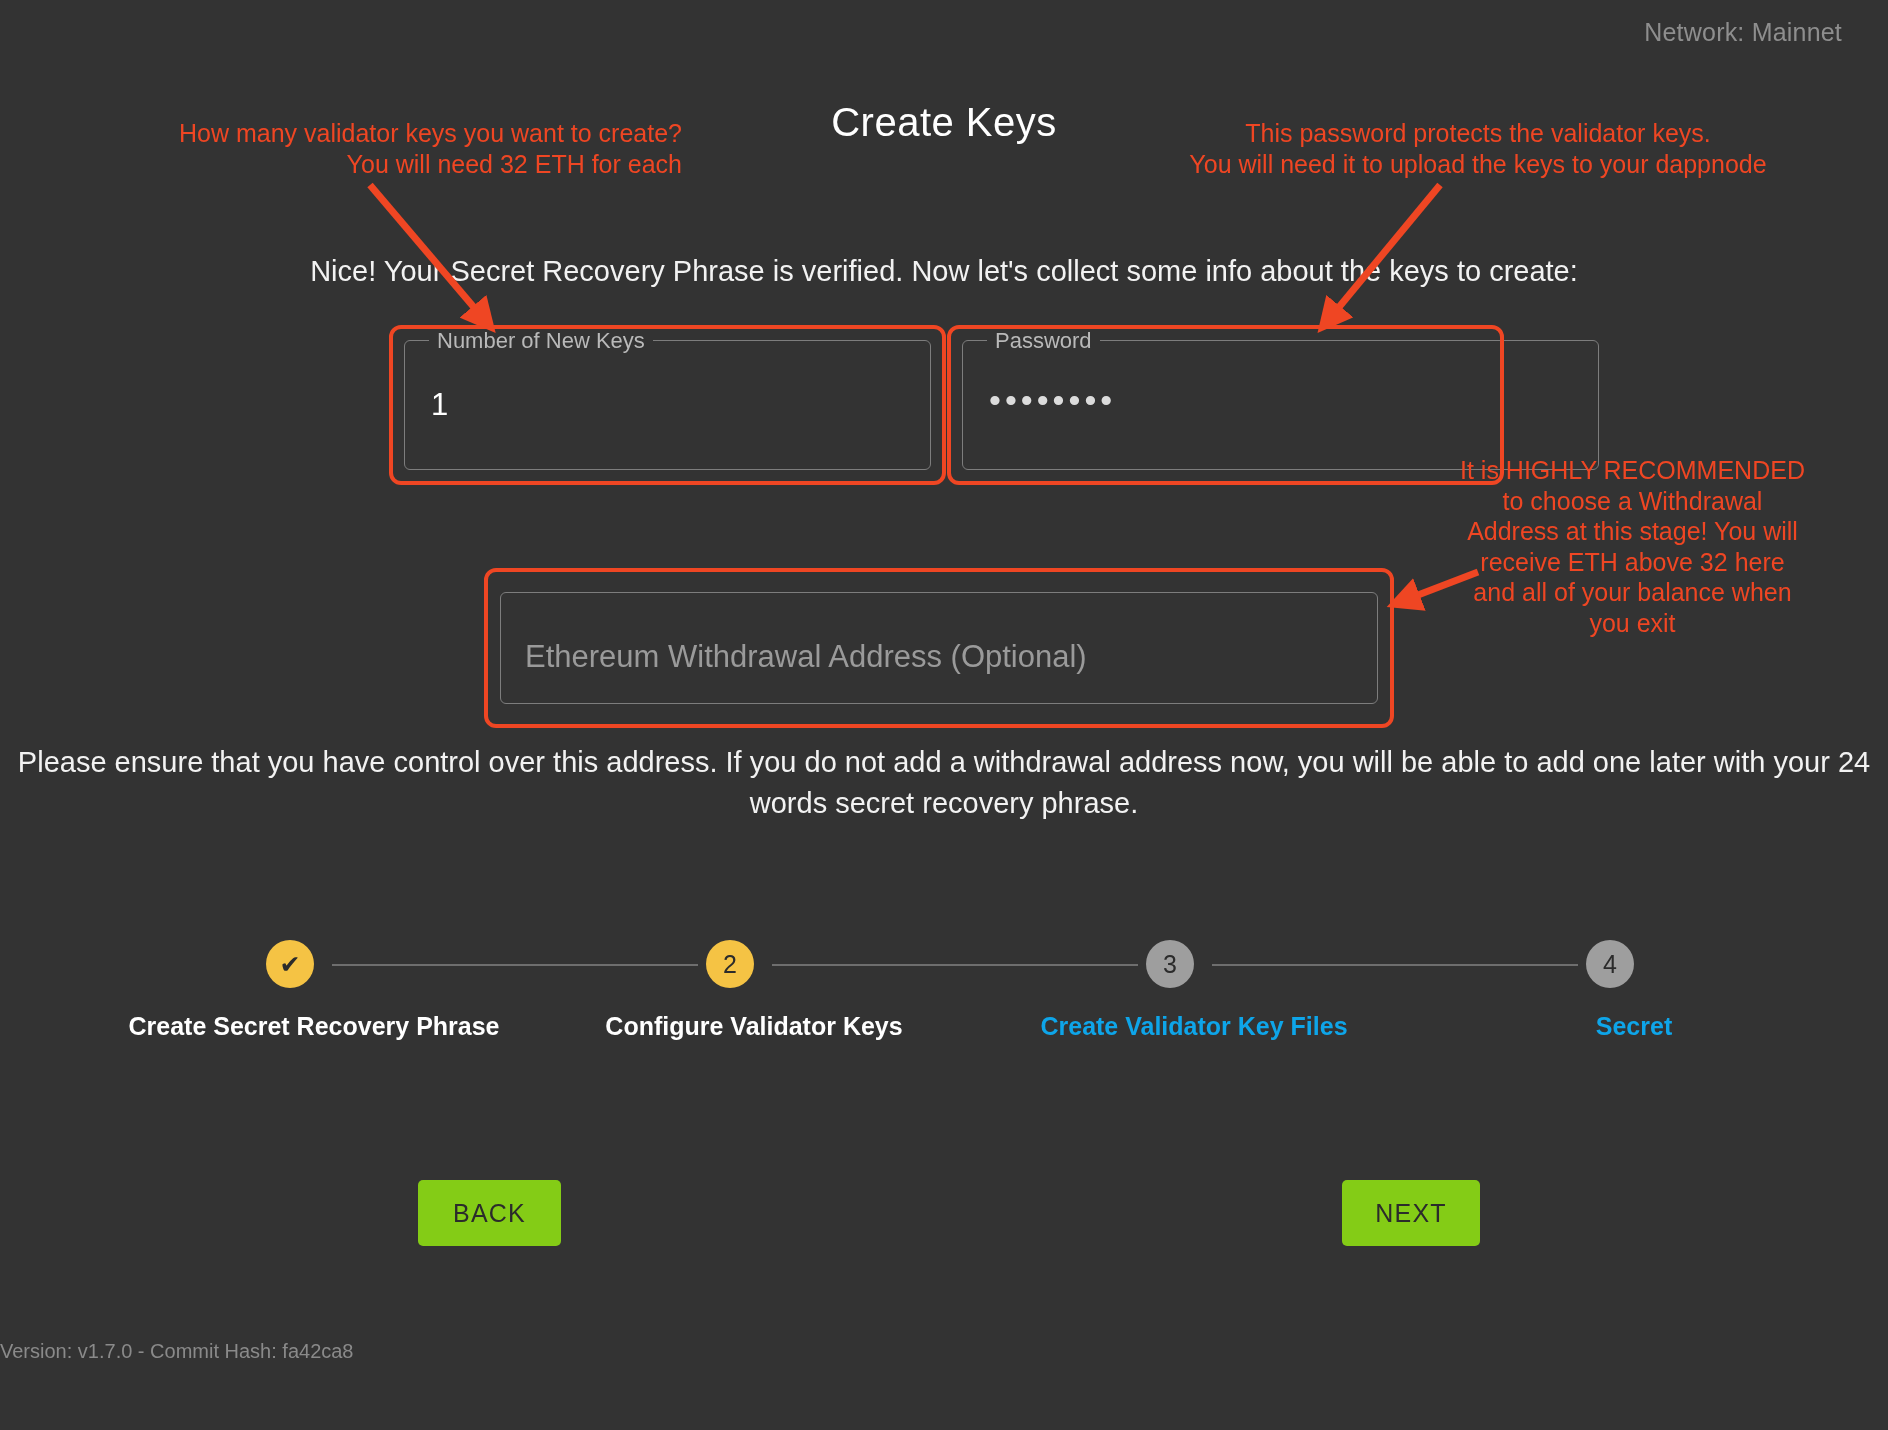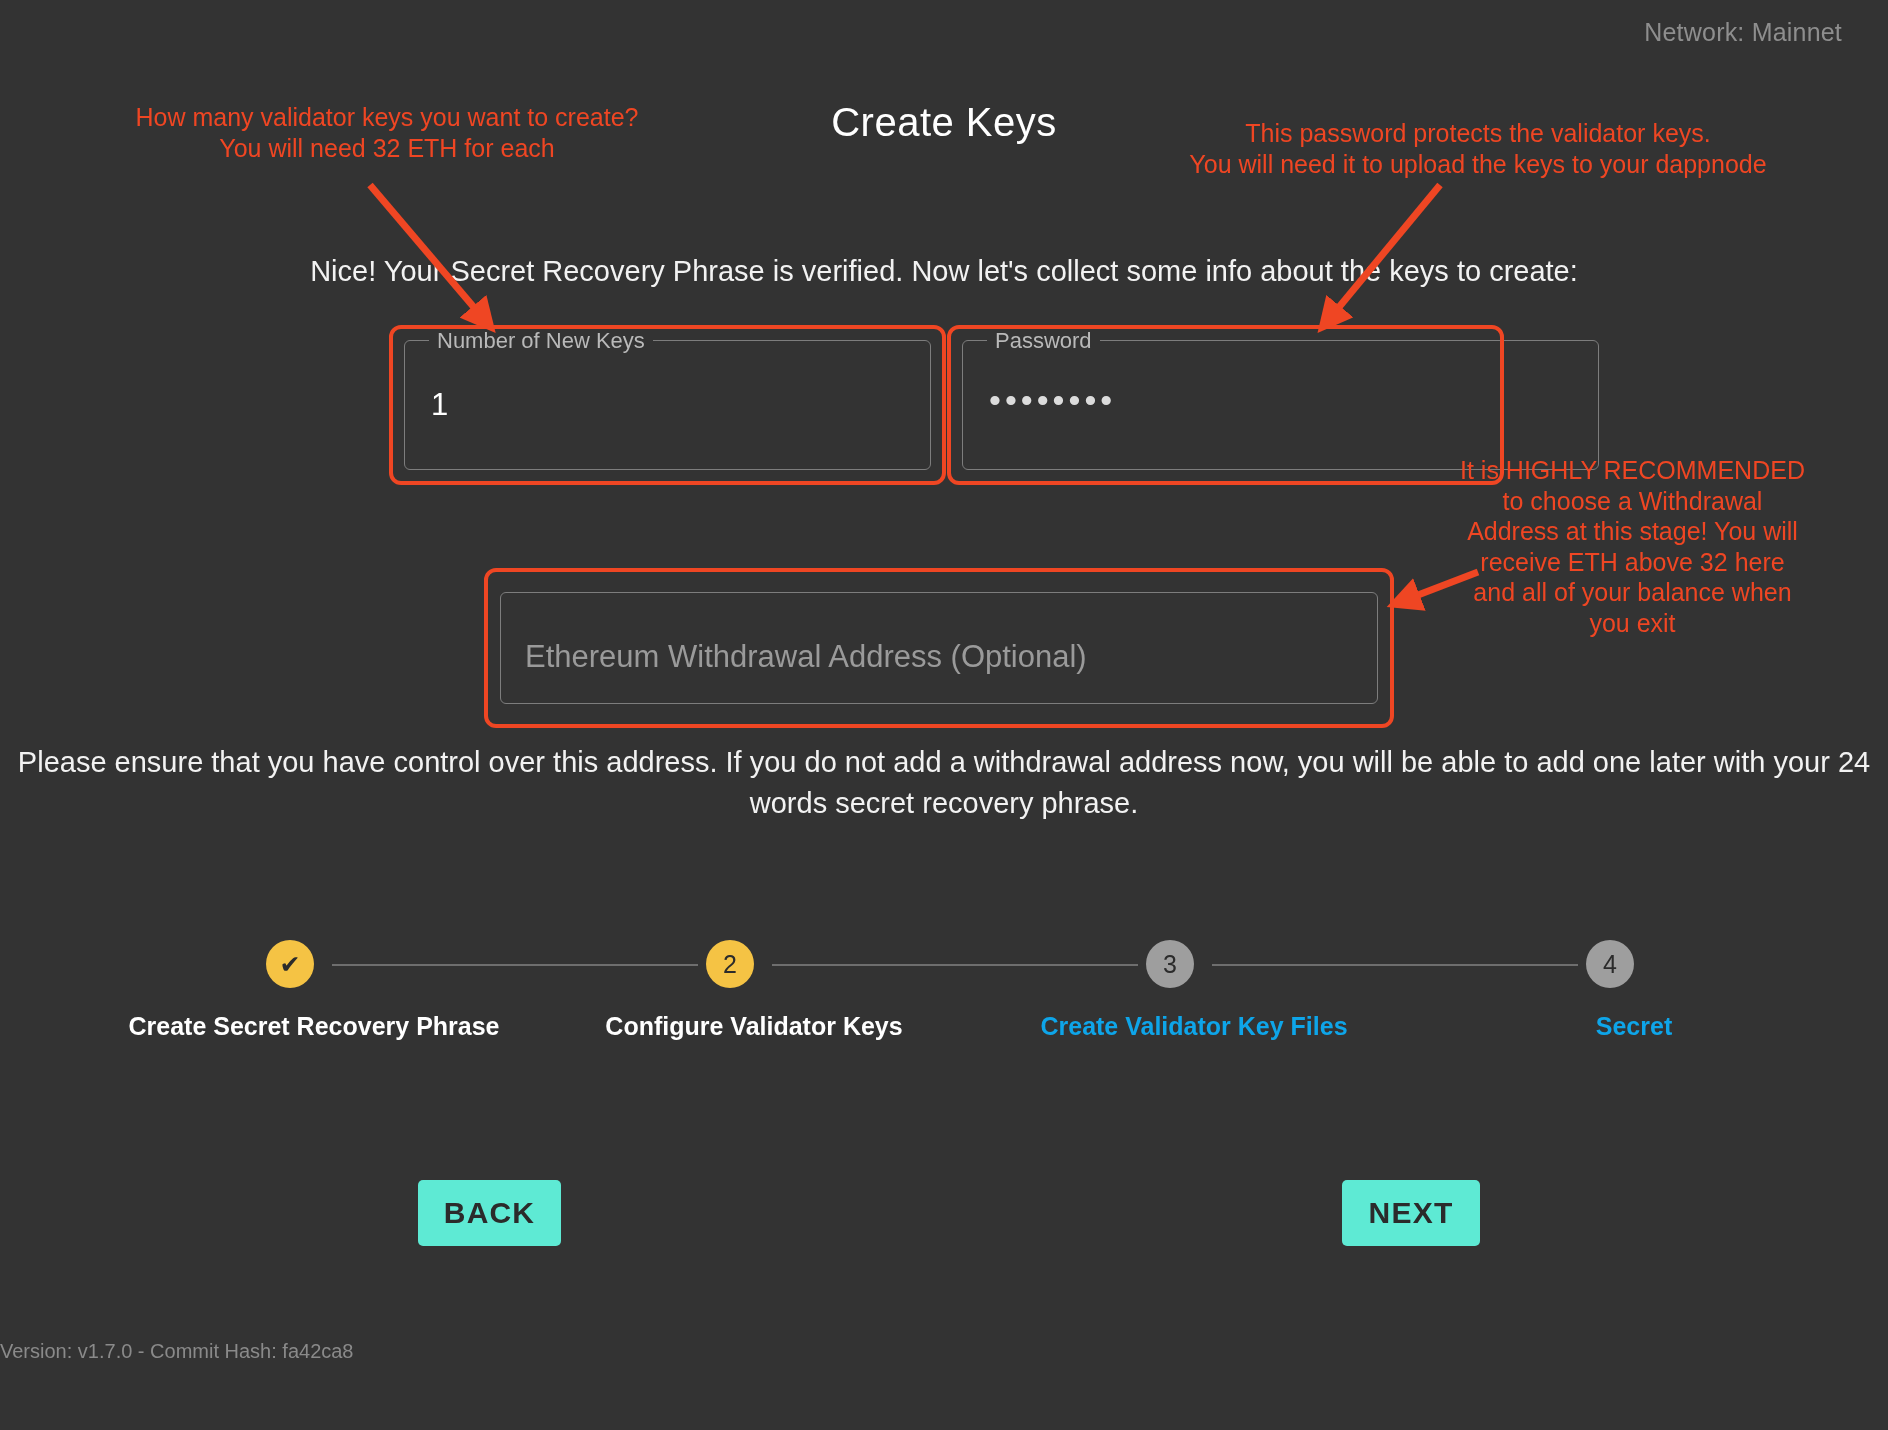--- a/index.html
+++ b/index.html
@@ -108,21 +108,21 @@
   #hl-addr { left: 484px;  top: 568px; width: 910px;  height: 160px; }
 
   
   .annot {
     position: absolute;
     color: #ef4623;
     font-size: 25px;
     line-height: 1.22;
     white-space: pre-line;
   }
-  #annot-keys { left: 92px;   top: 102px; text-align: center; width: 590px;}
+  #annot-keys { left: 92px;   top: 118px; text-align: right; width: 590px;}
   #annot-pass { left: 1168px; top: 118px; text-align: center; width: 620px;}
   #annot-addr { left: 1460px; top: 455px; text-align: center; width: 345px;}
 
   
   .note {
     position: absolute;
     top: 742px;
     left: 0;
     width: 100%;
     text-align: center;
@@ -169,26 +169,26 @@
     white-space: nowrap;
     transform: translateX(-50%);
     margin-left: 24px;
   }
   .step-label.on  { color: #ffffff; font-weight: bold; }
   .step-label.off { color: #0ea5e9; font-weight: bold; }
 
   
   .btn {
     position: absolute;
-    background: #5eead4;
+    background: #84cc16;
     color: #2b2b2b;
     border: none;
     border-radius: 5px;
-    font-size: 30px;
-    font-weight: bold;
+    font-size: 25px;
+    font-weight: normal;
     letter-spacing: 1.2px;
     font-family: "Liberation Sans", sans-serif;
     cursor: pointer;
   }
   #btn-back { left: 418px;  top: 1180px; width: 143px; height: 66px; }
   #btn-next { left: 1342px; top: 1180px; width: 138px; height: 66px; }
 
   
   .footer {
     position: absolute;

